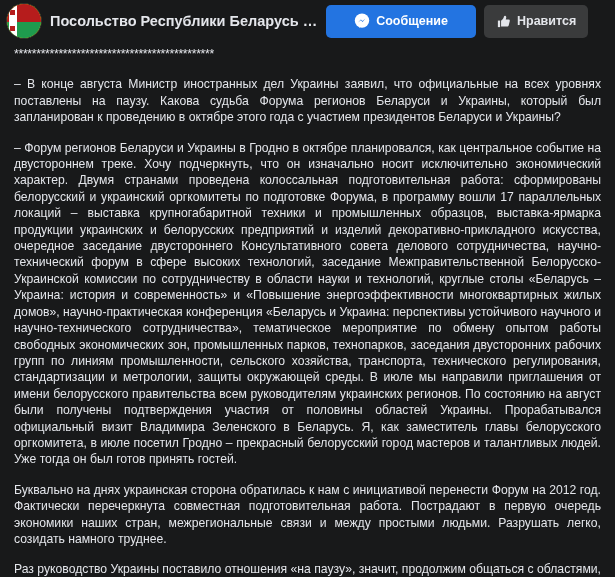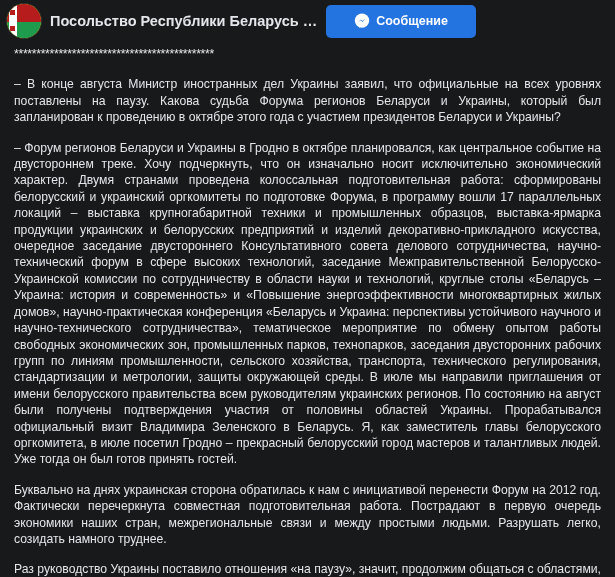--- a/index.html
+++ b/index.html
@@ -144,20 +144,29 @@
     <span class="glyph">
       <svg width="16" height="16" viewBox="0 0 16 16" aria-hidden="true">
         <circle cx="8" cy="7.6" r="7.2" fill="#ffffff"></circle>
         <path d="M4 9.6 L6.9 6.4 L8.6 8.1 L11.4 5.6 L8.6 8.9 L6.9 7.3 Z" fill="#2374e1"></path>
         <path d="M5.2 12.6 L5.2 14.8 L7.3 13.5 Z" fill="#ffffff"></path>
       </svg>
     </span>
     <span>Сообщение</span>
   </div>
 
+  <div class="btn btn-secondary">
+    <span class="glyph">
+      <svg width="15" height="15" viewBox="0 0 16 16" aria-hidden="true">
+        <path d="M2 7h2.4v7H2z" fill="#e4e6eb"></path>
+        <path d="M5.4 7.1c1.6-1 2.6-2.3 3-4.1.2-1 1.1-1.4 1.8-1 .6.3.9 1 .7 1.9l-.5 2h3c.9 0 1.5.8 1.3 1.6l-1.1 4.6c-.2.8-.9 1.3-1.7 1.3H5.4z" fill="#e4e6eb"></path>
+      </svg>
+    </span>
+    <span>Нравится</span>
+  </div>
 </div>
 
 <div class="post">
   <p class="divider-line">*********************************************</p>
   <p>– В конце августа Министр иностранных дел Украины заявил, что официальные на всех уровнях поставлены на паузу. Какова судьба Форума регионов Беларуси и Украины, который был запланирован к проведению в октябре этого года с участием президентов Беларуси и Украины?</p>
   <p>– Форум регионов Беларуси и Украины в Гродно в октябре планировался, как центральное событие на двустороннем треке. Хочу подчеркнуть, что он изначально носит исключительно экономический характер. Двумя странами проведена колоссальная подготовительная работа: сформированы белорусский и украинский оргкомитеты по подготовке Форума, в программу вошли 17 параллельных локаций – выставка крупногабаритной техники и промышленных образцов, выставка-ярмарка продукции украинских и белорусских предприятий и изделий декоративно-прикладного искусства, очередное заседание двустороннего Консультативного совета делового сотрудничества, научно-технический форум в сфере высоких технологий, заседание Межправительственной Белорусско-Украинской комиссии по сотрудничеству в области науки и технологий, круглые столы «Беларусь – Украина: история и современность» и «Повышение энергоэффективности многоквартирных жилых домов», научно-практическая конференция «Беларусь и Украина: перспективы устойчивого научного и научно-технического сотрудничества», тематическое мероприятие по обмену опытом работы свободных экономических зон, промышленных парков, технопарков, заседания двусторонних рабочих групп по линиям промышленности, сельского хозяйства, транспорта, технического регулирования, стандартизации и метрологии, защиты окружающей среды. В июле мы направили приглашения от имени белорусского правительства всем руководителям украинских регионов. По состоянию на август были получены подтверждения участия от половины областей Украины. Прорабатывался официальный визит Владимира Зеленского в Беларусь. Я, как заместитель главы белорусского оргкомитета, в июле посетил Гродно – прекрасный белорусский город мастеров и талантливых людей. Уже тогда он был готов принять гостей.</p>
   <p>Буквально на днях украинская сторона обратилась к нам с инициативой перенести Форум на 2012 год. Фактически перечеркнута совместная подготовительная работа. Пострадают в первую очередь экономики наших стран, межрегиональные связи и между простыми людьми. Разрушать легко, созидать намного труднее.</p>
   <p>Раз руководство Украины поставило отношения «на паузу», значит, продолжим общаться с областями, городами, сельскими советами, бизнесом. Мы к этому готовы.</p>
 
 </div>

